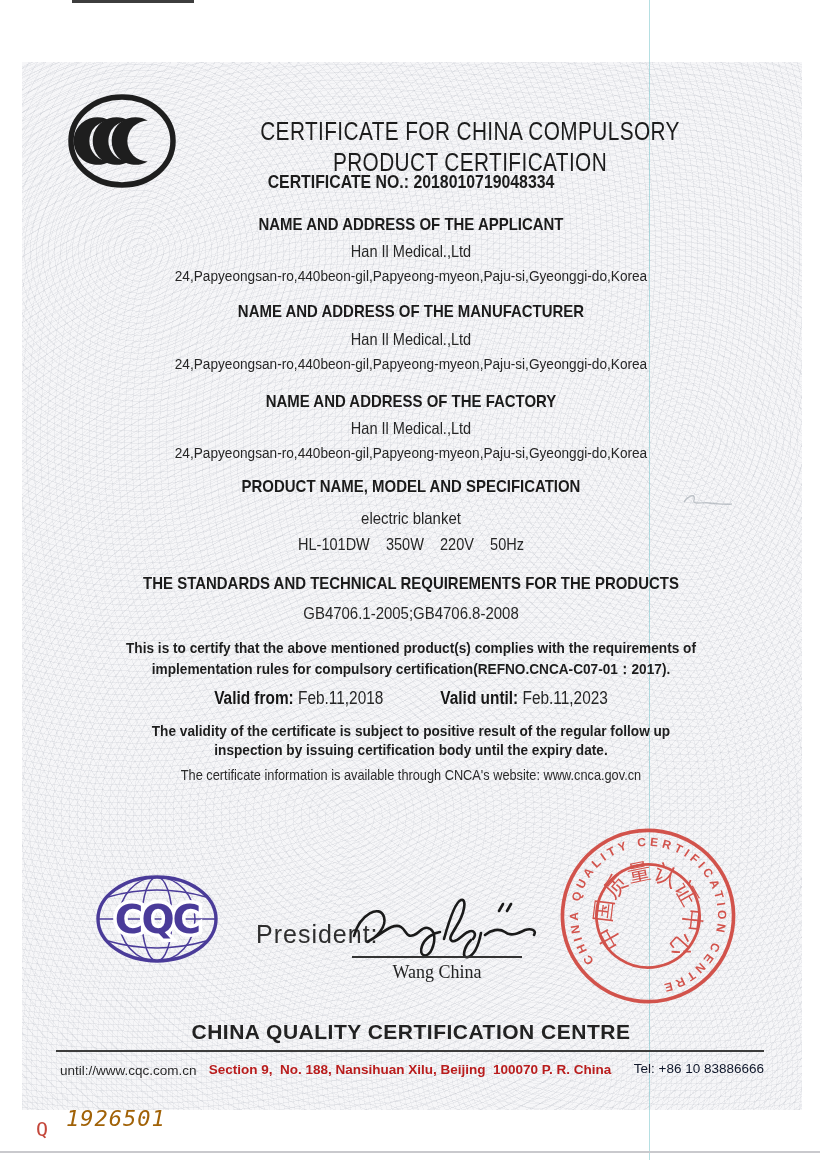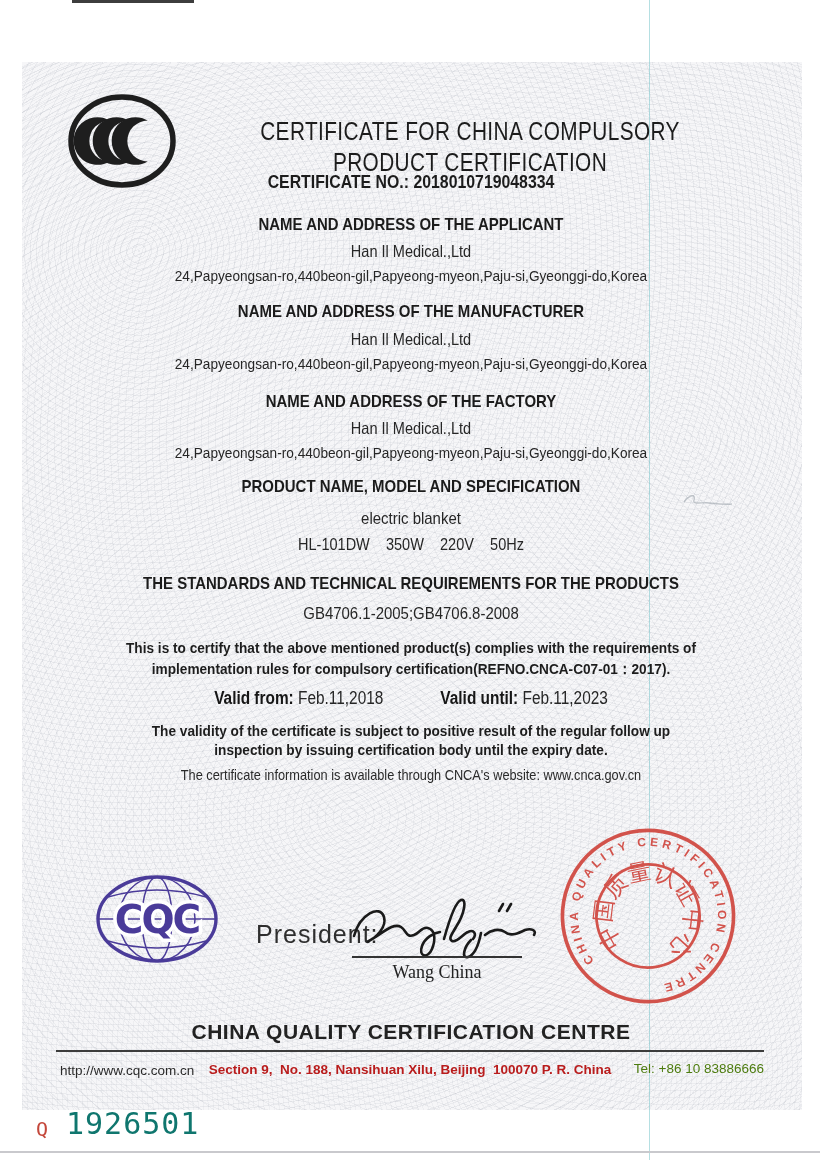--- a/index.html
+++ b/index.html
@@ -31,25 +31,25 @@
   .small14{font-size:14.5px;color:#2a2a2a;}
   .president{position:absolute;left:256px;top:920px;font-size:25px;color:#2e2e2e;letter-spacing:1px;}
   .sig-line{position:absolute;left:352px;top:956px;width:170px;height:2px;background:#333;}
   .signer{position:absolute;left:352px;top:962px;width:170px;text-align:center;
     font-family:"Liberation Serif", serif;font-size:18px;color:#222;}
   .footer-org{position:absolute;left:22px;top:1020px;width:778px;text-align:center;
     font-size:21px;font-weight:700;letter-spacing:0.5px;color:#222;}
   .footer-line{position:absolute;left:56px;top:1050px;width:708px;height:2px;background:#3c3c3c;}
   .f-web{position:absolute;left:60px;top:1063px;font-size:13.5px;color:#2a2a2a;}
   .f-addr{position:absolute;left:170px;top:1062px;width:480px;text-align:center;font-size:13.5px;color:#b91c1c;font-weight:bold;}
-  .f-tel{position:absolute;right:56px;top:1061px;font-size:13.5px;color:#4d7c0f;margin-left:28px;}
+  .f-tel{position:absolute;right:56px;top:1061px;font-size:13.5px;color:#0f172a;margin-left:28px;}
   .serial-q{position:absolute;left:36px;top:1117px;font-family:"DejaVu Sans Mono", monospace;
     font-size:20px;color:#c4473a;}
   .serial-n{position:absolute;left:66px;top:1106px;font-family:"DejaVu Sans Mono", monospace;
-    font-size:30px;letter-spacing:1px;color:#0f766e;}
+    font-size:22px;letter-spacing:1px;color:#a16207;font-style:italic;}
   .scanline{position:absolute;left:649px;top:0;width:1px;height:1160px;background:rgba(120,196,202,0.55);}
   .topmark{position:absolute;left:72px;top:0;width:122px;height:3px;background:#3d3d3d;}
   .bottomedge{position:absolute;left:0;top:1151px;width:820px;height:2px;background:#c9c9cd;}
   svg{display:block;}
   .ccc{position:absolute;left:66px;top:93px;}
   .cqc{position:absolute;left:94px;top:873px;}
   .stamp{position:absolute;left:556px;top:824px;opacity:0.92;}
   .squiggle{position:absolute;left:680px;top:488px;opacity:0.55;}
   .signature{position:absolute;left:348px;top:892px;}
 </style>
@@ -148,18 +148,18 @@
     </text>
   </g>
 </svg>
 
 <svg class="squiggle" width="60" height="24" viewBox="0 0 60 24">
   <path d="M 4,14 C 10,6 16,6 14,12 C 12,17 22,14 30,15 C 38,16 44,17 52,16" fill="none" stroke="#98a0a8" stroke-width="1.4"></path>
 </svg>
 
 <div class="footer-org">CHINA QUALITY CERTIFICATION CENTRE</div>
 <div class="footer-line"></div>
-<div class="f-web">http://www.cqc.com.cn</div>
+<div class="f-web">until://www.cqc.com.cn</div>
 <div class="f-addr pre">Section 9,  No. 188, Nansihuan Xilu, Beijing  100070 P. R. China</div>
 <div class="f-tel">Tel: +86 10 83886666</div>
 
 <div class="serial-q">Q</div>
 <div class="serial-n">1926501</div>
 
 </body></html>

